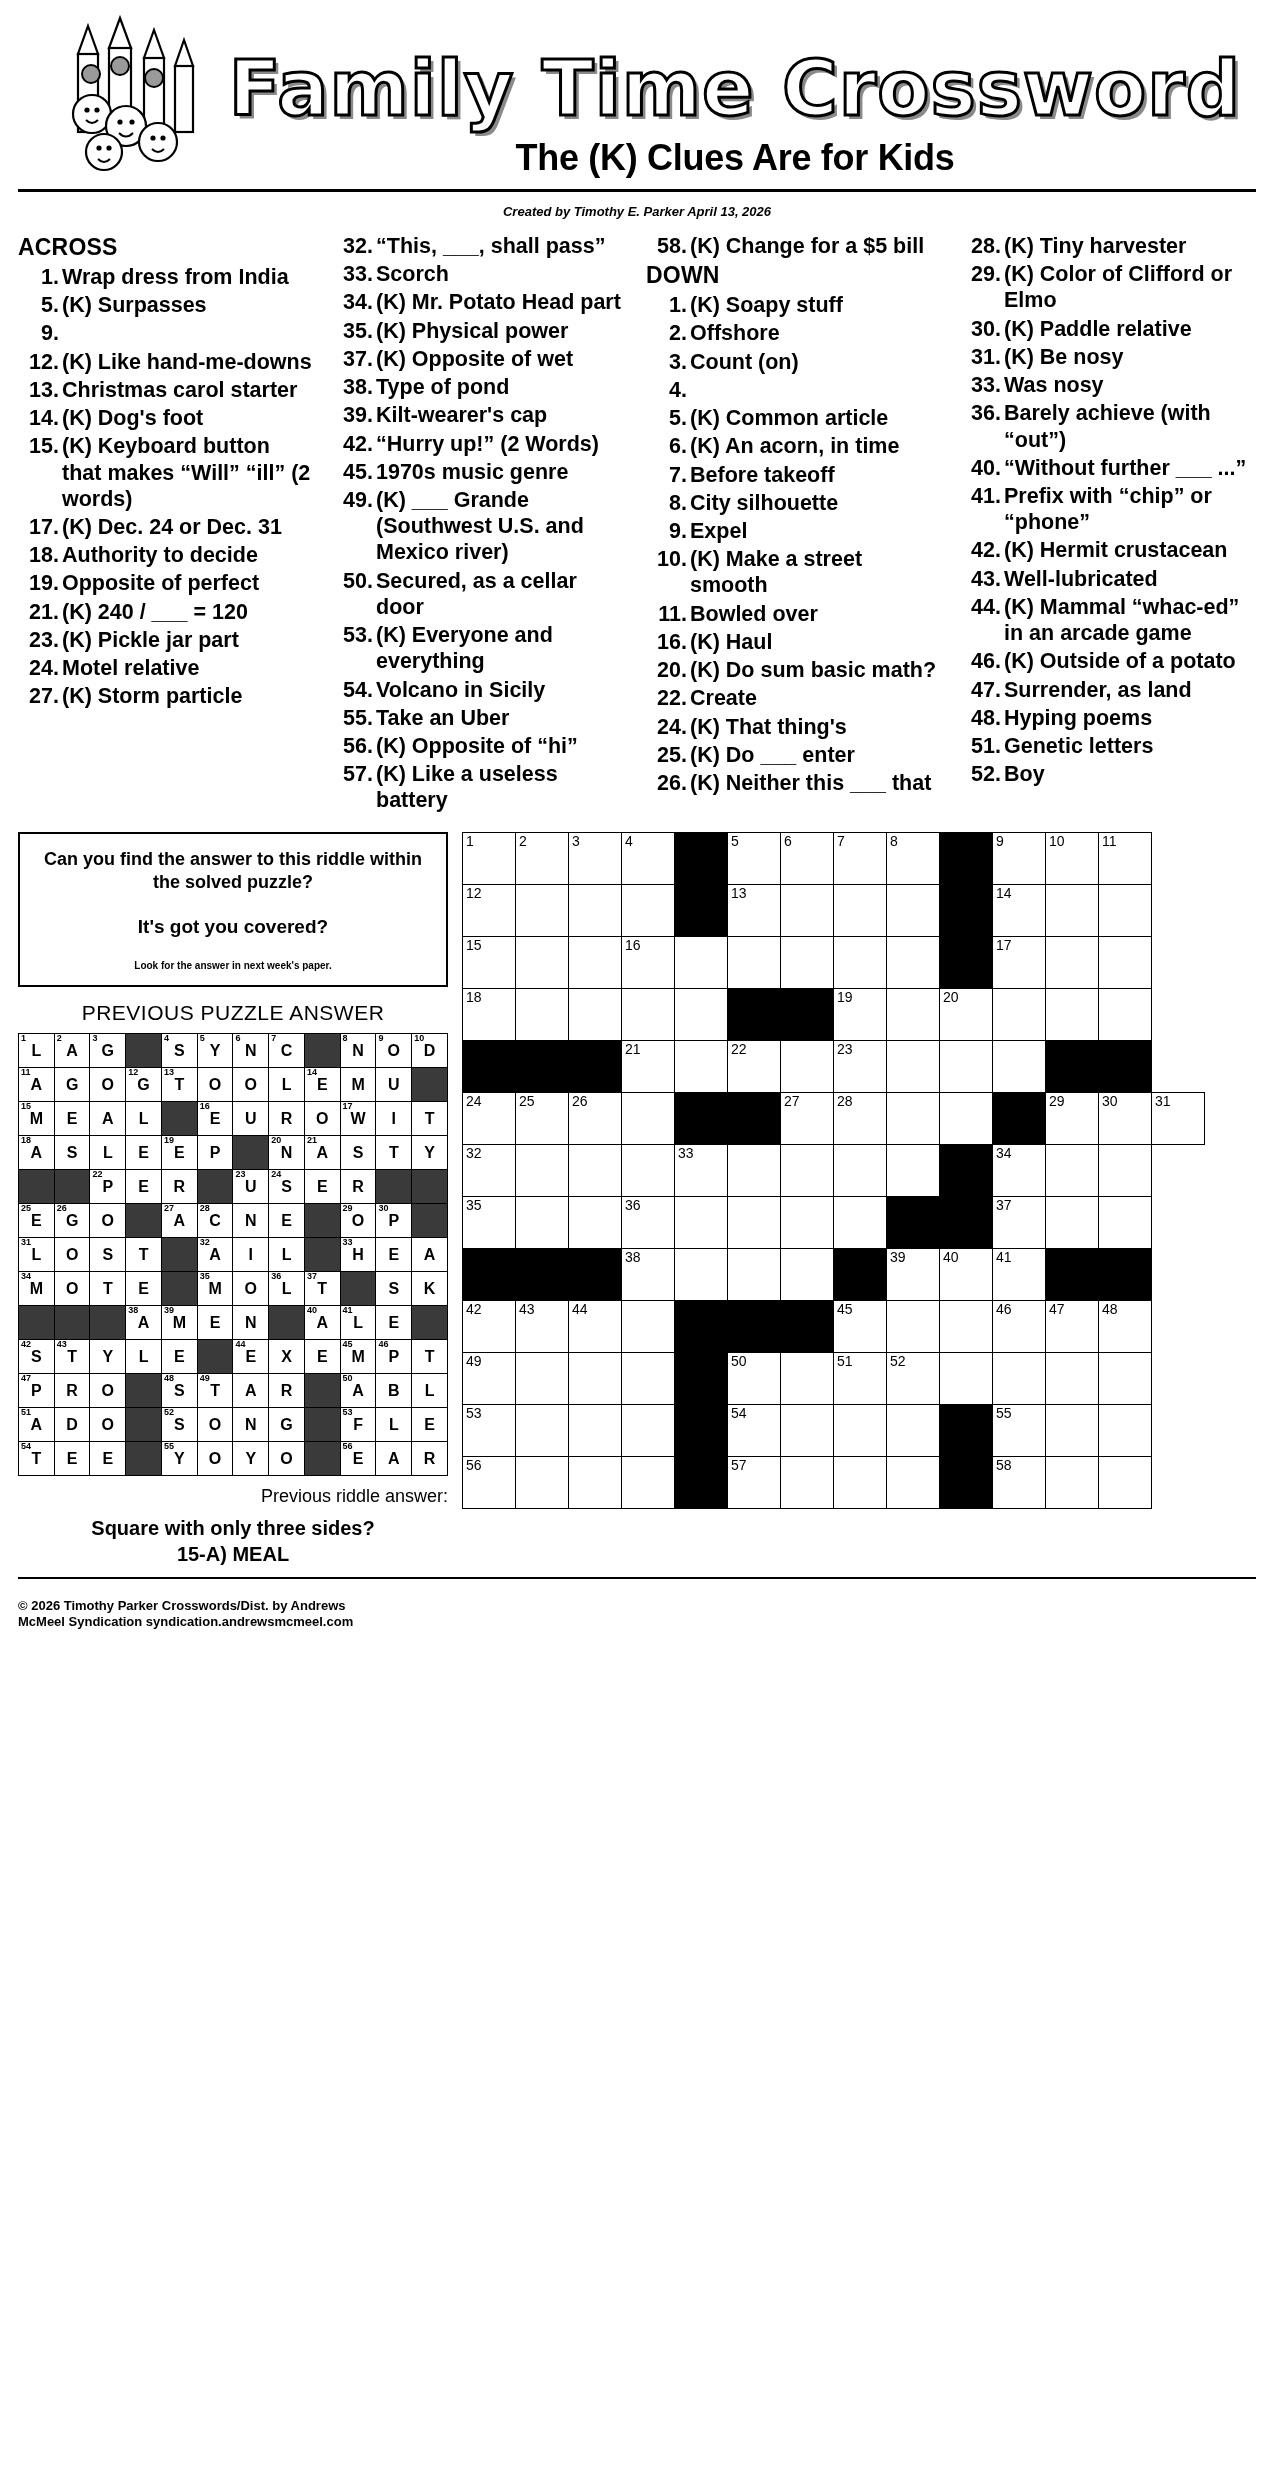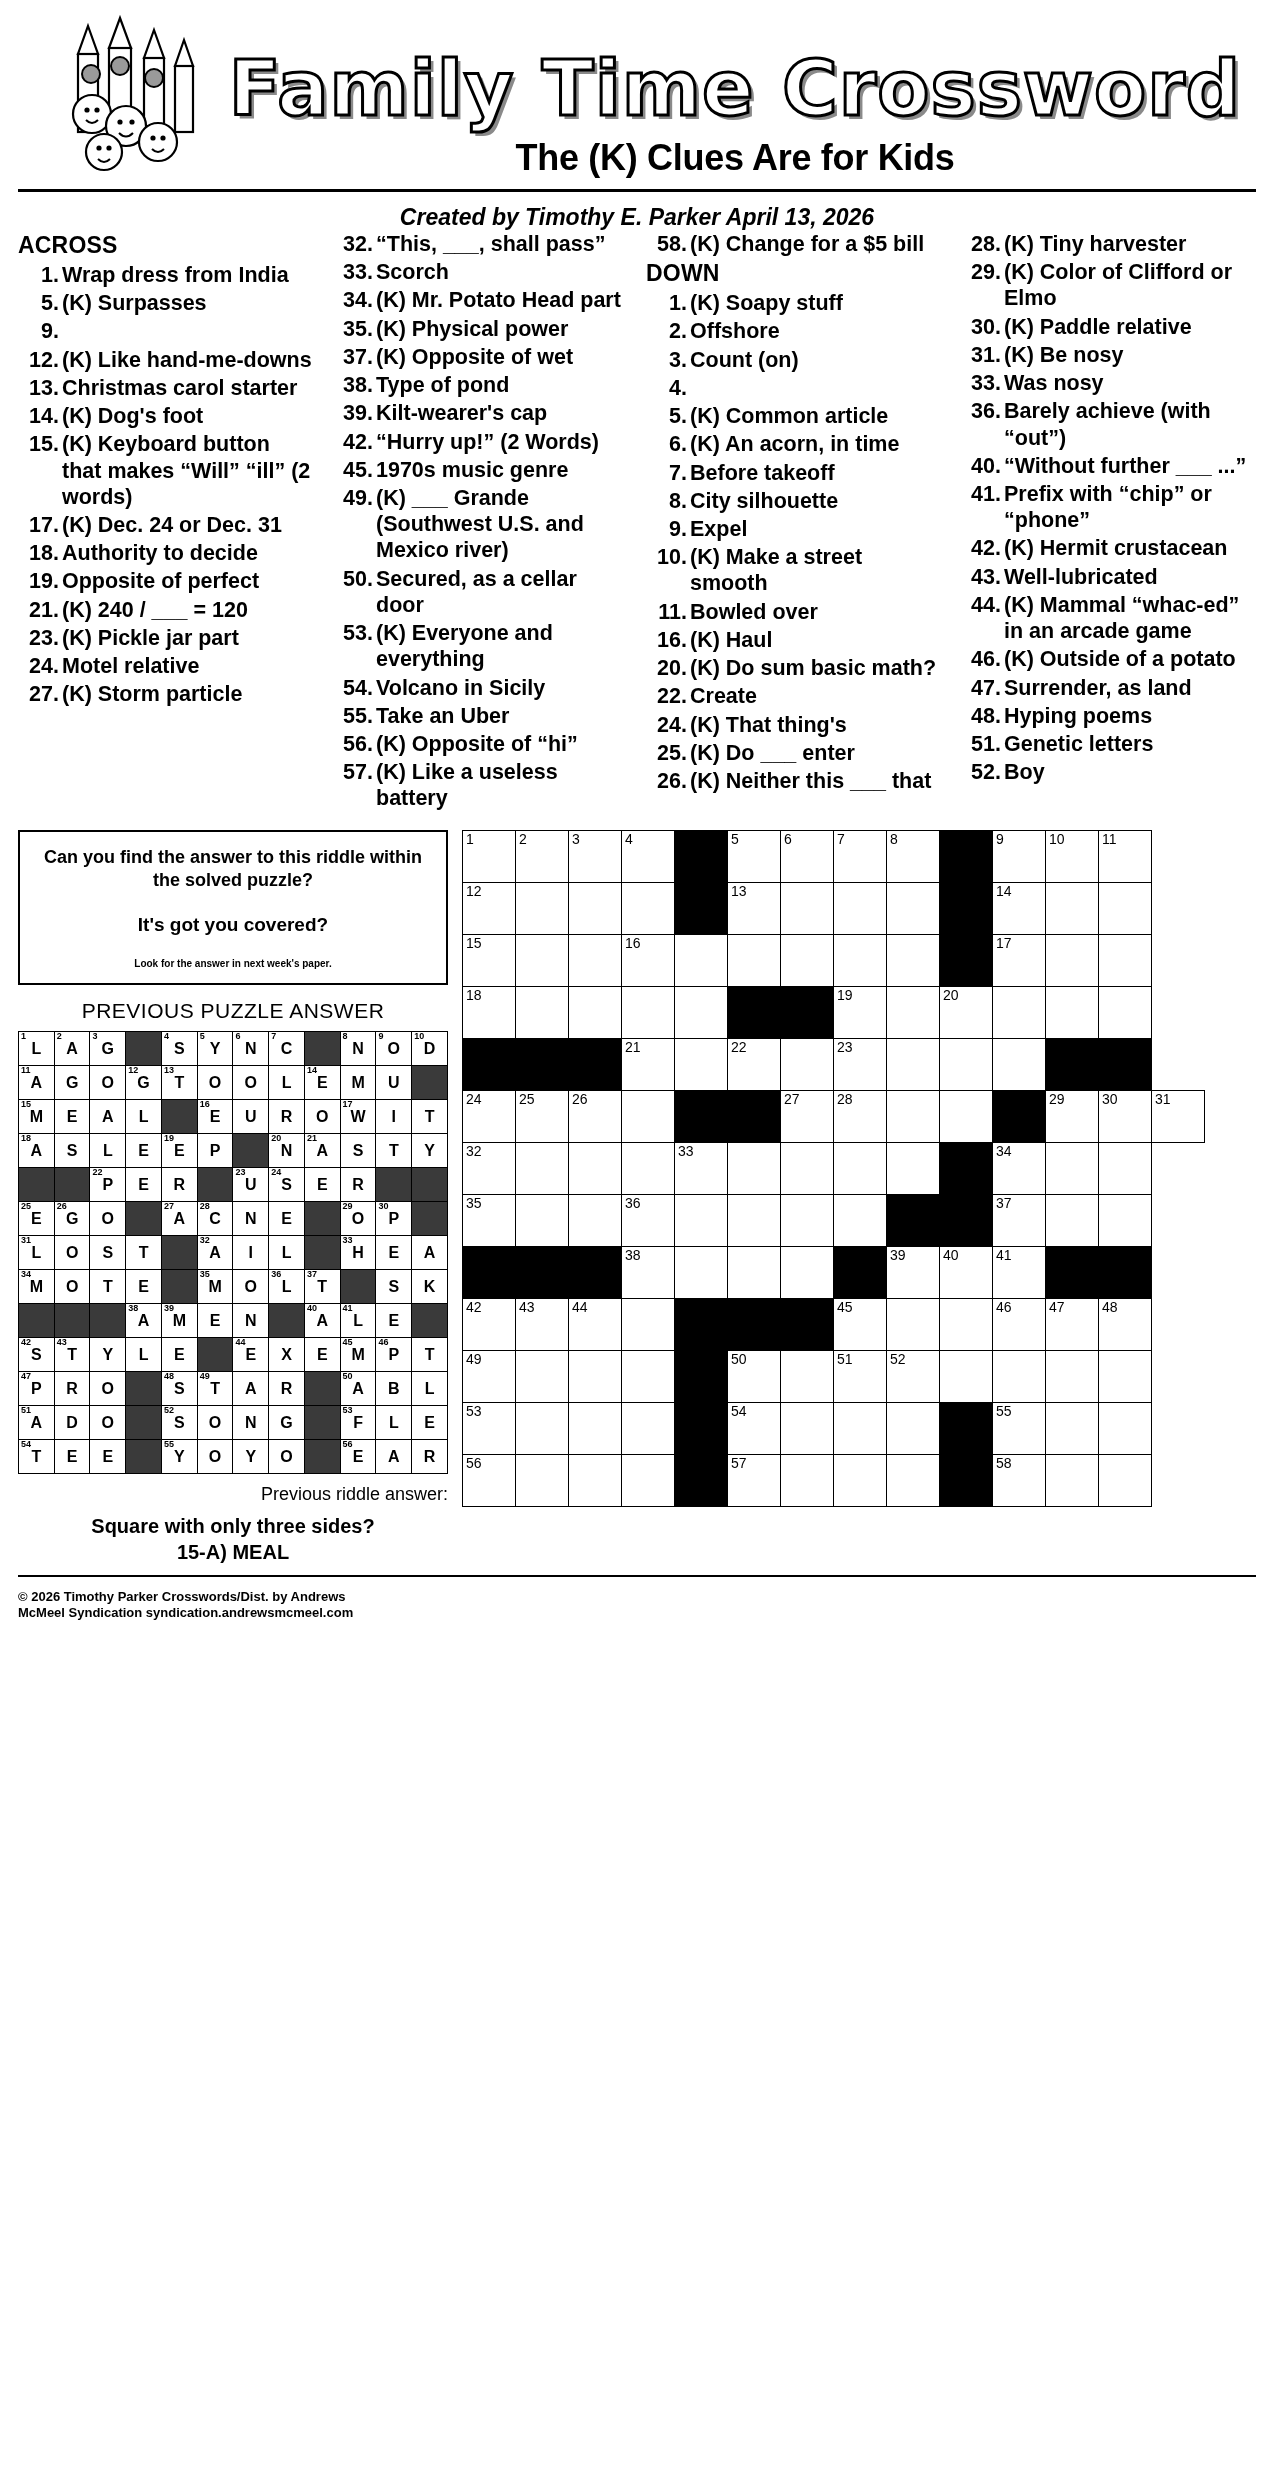--- a/index.html
+++ b/index.html
@@ -44,23 +44,23 @@
     text-align: center;
     font-size: 36px;
     font-weight: bold;
     margin-top: 10px;
     letter-spacing: -0.3px;
   }
   .rule { border-top: 3px solid #000; margin: 10px 0 0 0; }
   .byline {
     text-align: center;
     font-style: italic;
-    font-size: 23px;
+    font-size: 13px;
     font-weight: bold;
-    margin: 12px 0 0 0;
+    margin: 12px 0 14px 0;
   }
   
   .clues {
     display: grid;
     grid-template-columns: repeat(4, 1fr);
     gap: 12px 18px;
     font-size: 21.5px;
     line-height: 1.22;
     font-weight: bold;
   }
@@ -165,21 +165,21 @@
     position: absolute;
     top: 1px; left: 3px;
     font-size: 14px;
     line-height: 15px;
     font-weight: normal;
   }
   
   .footer {
     margin-top: 10px;
     border-top: 2px solid #000;
-    padding-top: 12px;
+    padding-top: 19px;
     font-size: 13px;
     font-weight: bold;
     line-height: 1.3;
   }
 </style>
 </head>
 <body>
 
 <div class="page">
 

